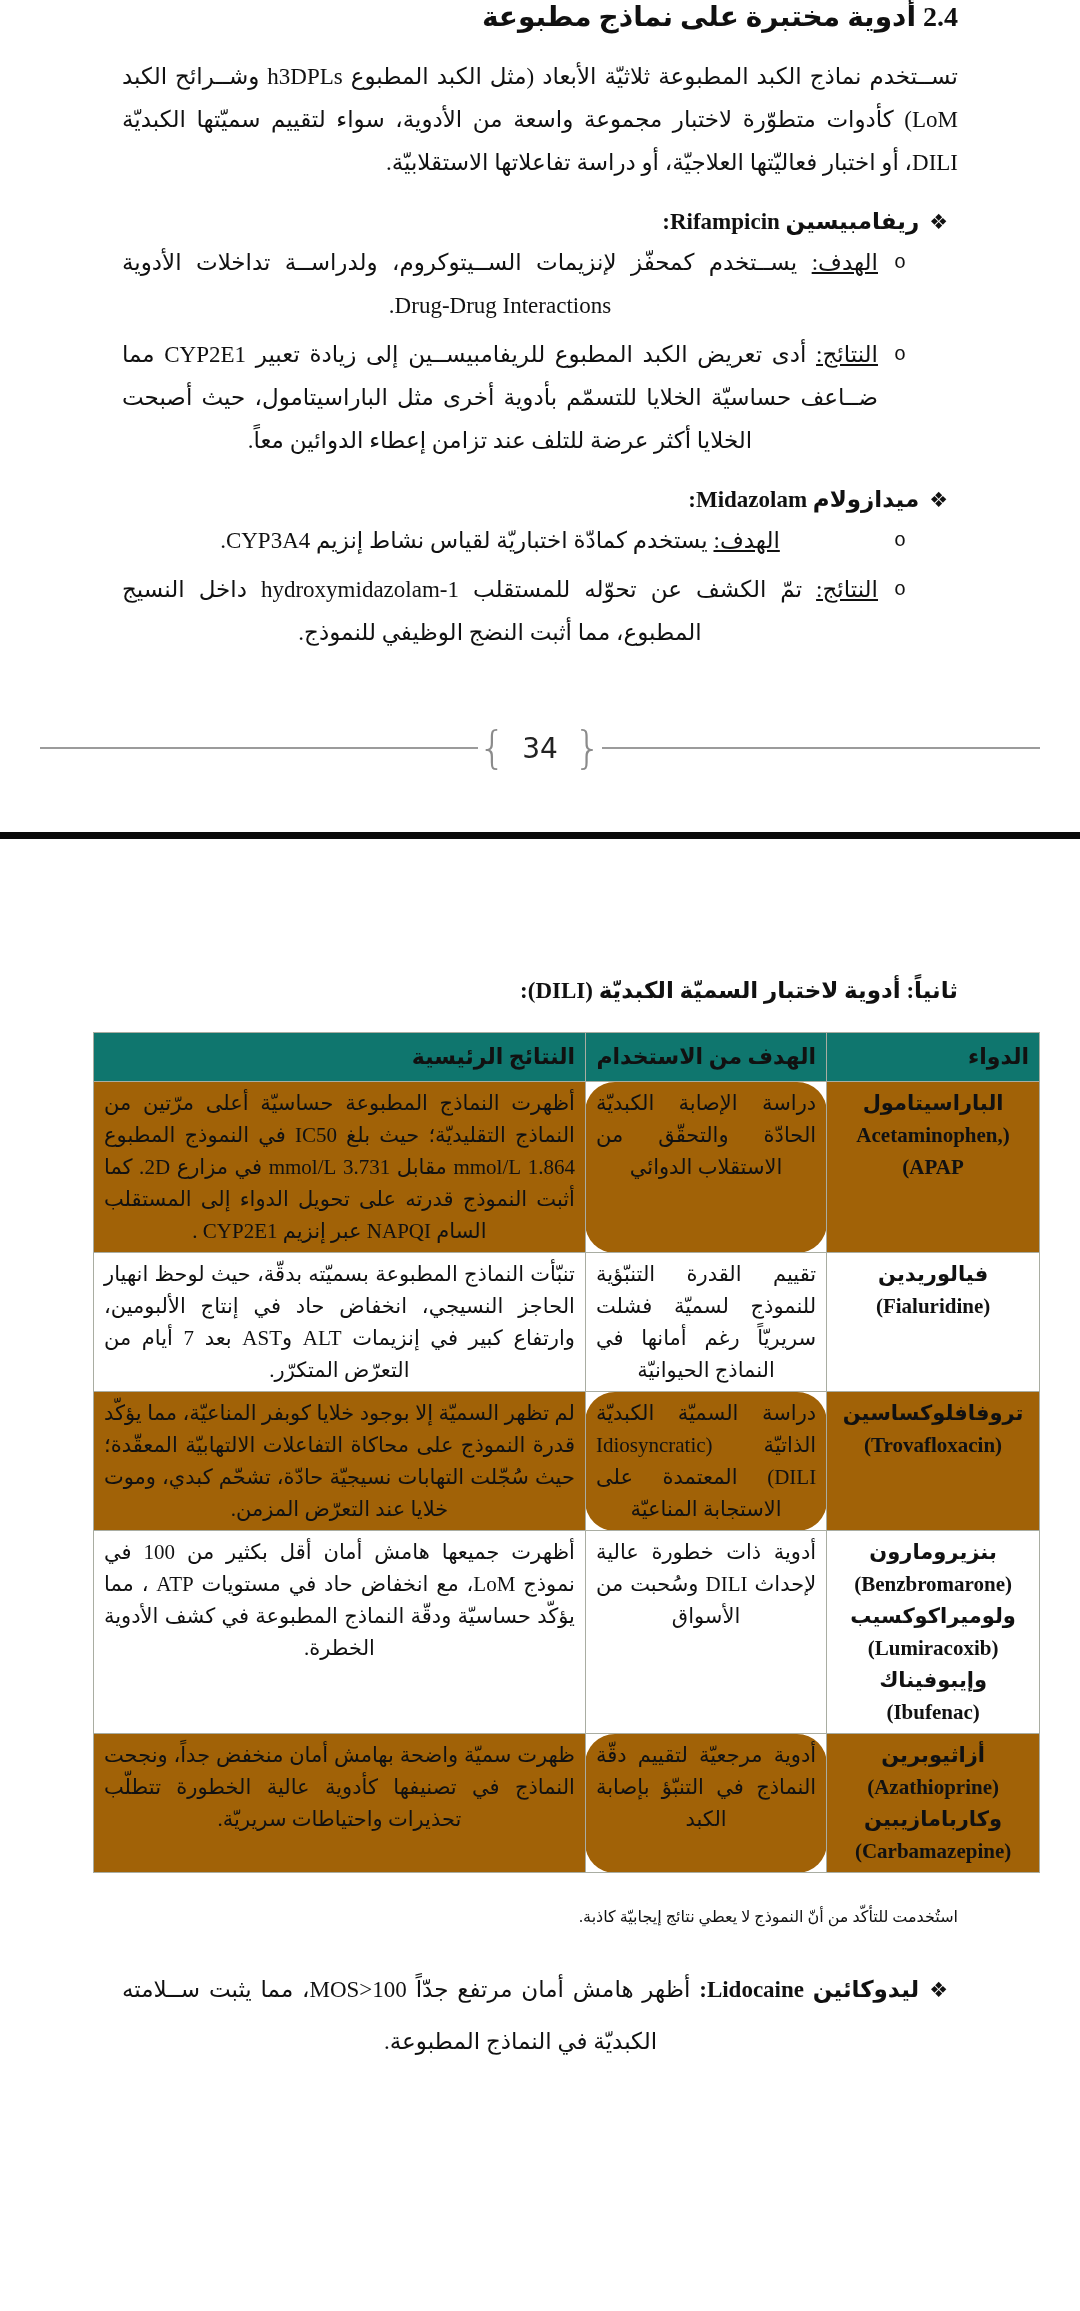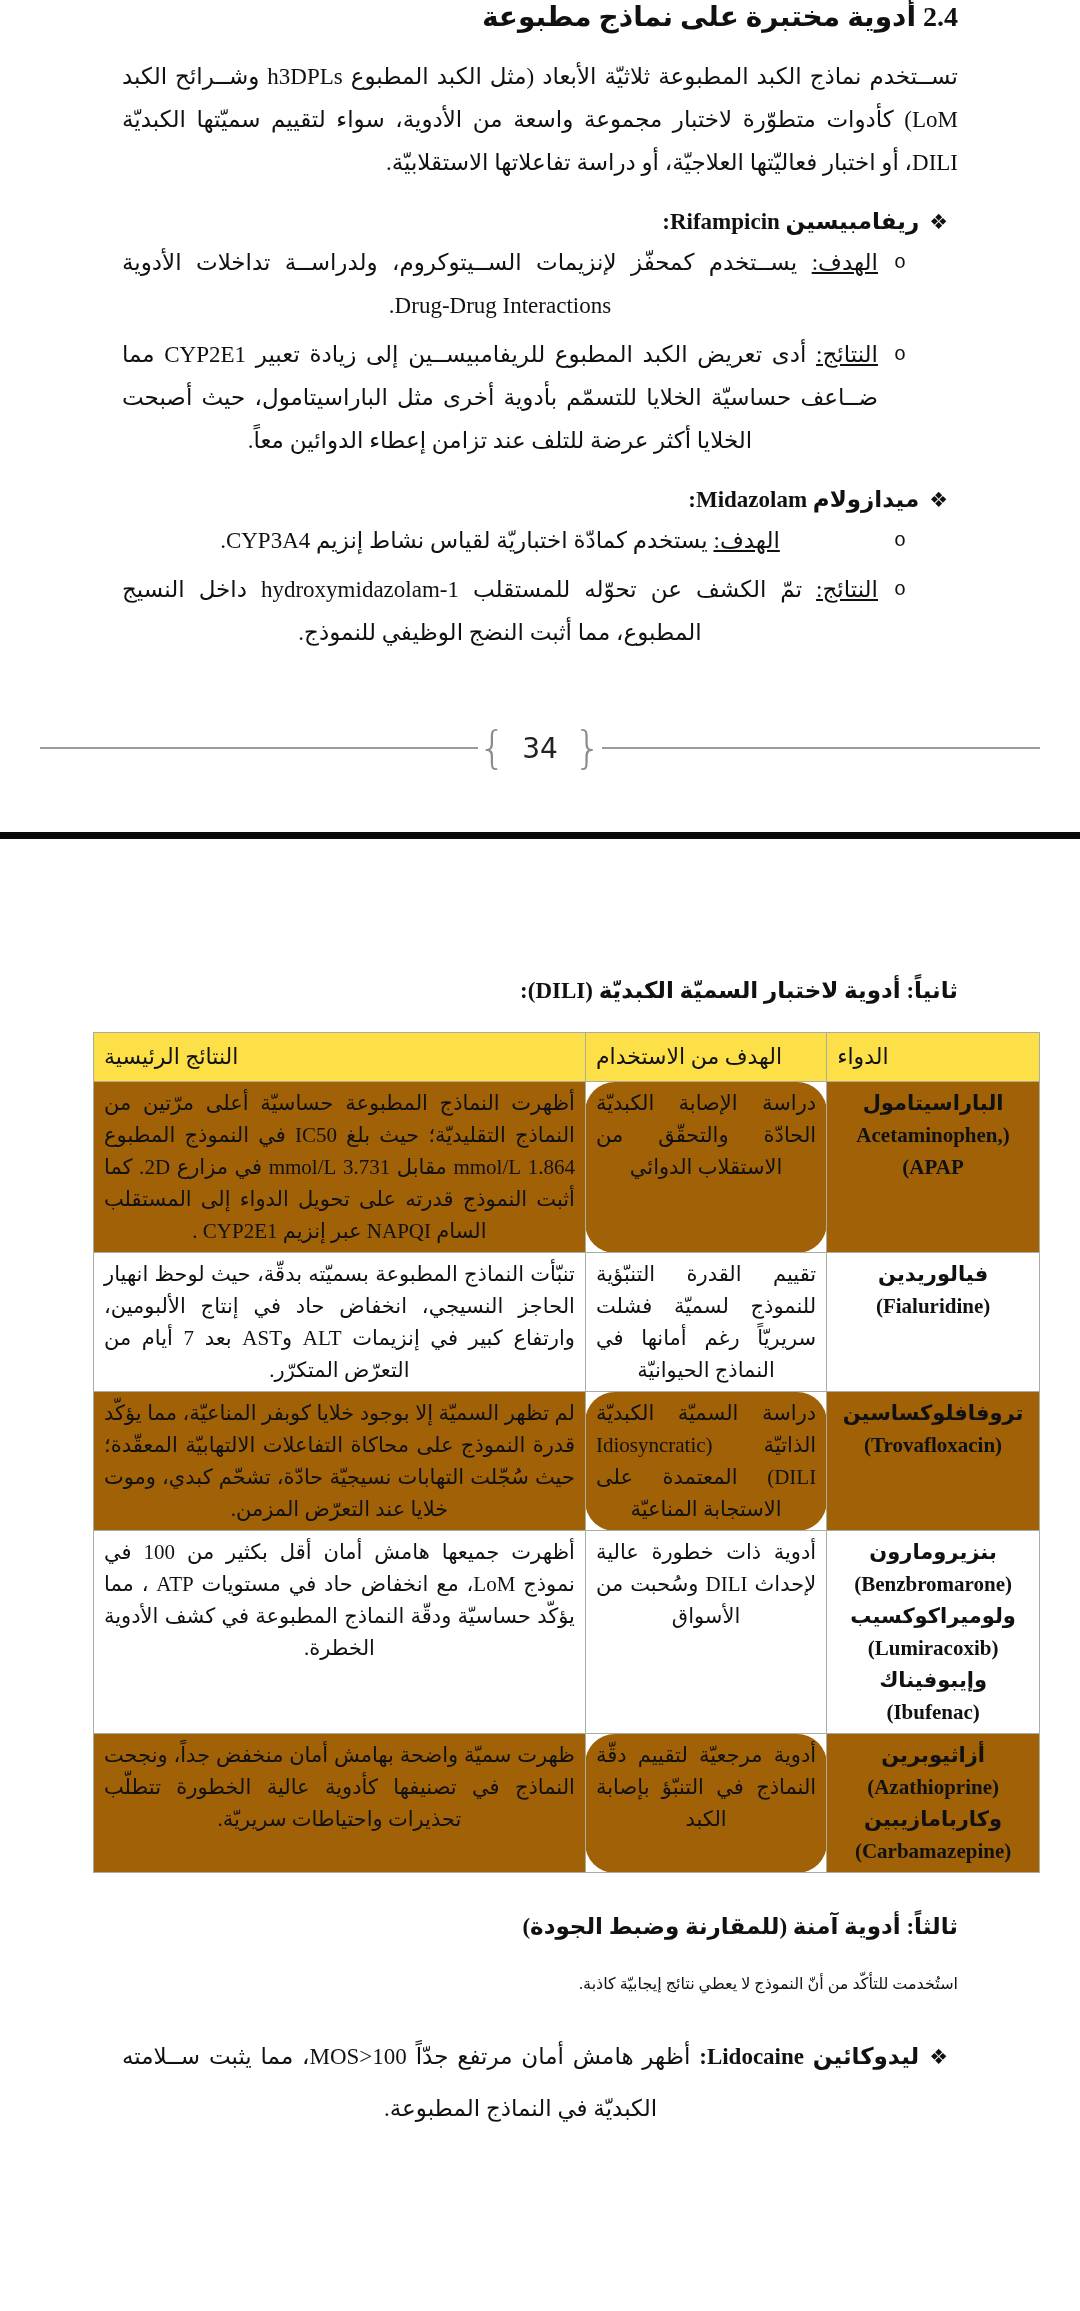--- a/index.html
+++ b/index.html
@@ -51,21 +51,21 @@
   .p35-intro{ margin-top:22px; font-size:23px; line-height:43px; text-align:right; }
 
   table.drugs{
     border-collapse:collapse; margin:28px 40px 0 93px;
     width:calc(100% - 133px);
     font-size:21px; table-layout:fixed;
   }
   table.drugs td,table.drugs th{
     border:1px solid #a9ada2; vertical-align:top; padding:5px 10px; line-height:32px;
   }
-  table.drugs th{ font-size:22px; font-weight:normal; text-align:left; background:#fde047; padding:8px 10px;}
+  table.drugs th{ font-size:22px; font-weight:bold; text-align:right; background:#0f766e; padding:8px 10px;}
   col.c-drug{ width:22.5%; } col.c-purpose{ width:25.5%; } col.c-results{ width:52%; }
   tr.odd td{ background:#a16207; }
   td.drug-cell{ text-align:center; font-weight:bold; }
   td.purpose-cell{ text-align:justify; text-align-last:center;border-radius:30px; }
   td.results-cell{ text-align:justify; text-align-last:center; }
 
   .p35-third{ margin-top:40px; font-size:23px; font-weight:bold; }
   .p35-note{ margin-top:22px; font-size:16px; line-height:43px; text-align:right; }
   .lido{ margin-top:26px; display:flex; gap:10px; padding-right:10px; }
   .lido-body{ flex:1; font-size:23px; line-height:52px; text-align:justify; text-align-last:center; }
@@ -160,21 +160,20 @@
       </tr>
       <tr class="odd">
         <td class="drug-cell">أزاثيوبرين (Azathioprine) وكاربامازيبين (Carbamazepine)</td>
         <td class="purpose-cell">أدوية مرجعيّة لتقييم دقّة النماذج في التنبّؤ بإصابة الكبد</td>
         <td class="results-cell">ظهرت سميّة واضحة بهامش أمان منخفض جداً، ونجحت النماذج في تصنيفها كأدوية عالية الخطورة تتطلّب تحذيرات واحتياطات سريريّة.</td>
       </tr>
     </tbody>
   </table>
 
   <div class="content">
-    <div class="p35-third">ثالثاً: أدوية آمنة (للمقارنة وضبط الجودة)</div>
     <p class="p35-note">استُخدمت للتأكّد من أنّ النموذج لا يعطي نتائج إيجابيّة كاذبة.</p>
 
     <div class="lido">
       <span class="diamond" style="line-height:52px;">❖</span>
       <span class="lido-body"><span class="lido-name">ليدوكائين Lidocaine:</span><span> أظهر هامش أمان مرتفع جدّاً MOS&gt;100، مما يثبت ســلامته الكبديّة في النماذج المطبوعة.</span></span>
     </div>
   </div>
 
 </div>
 

